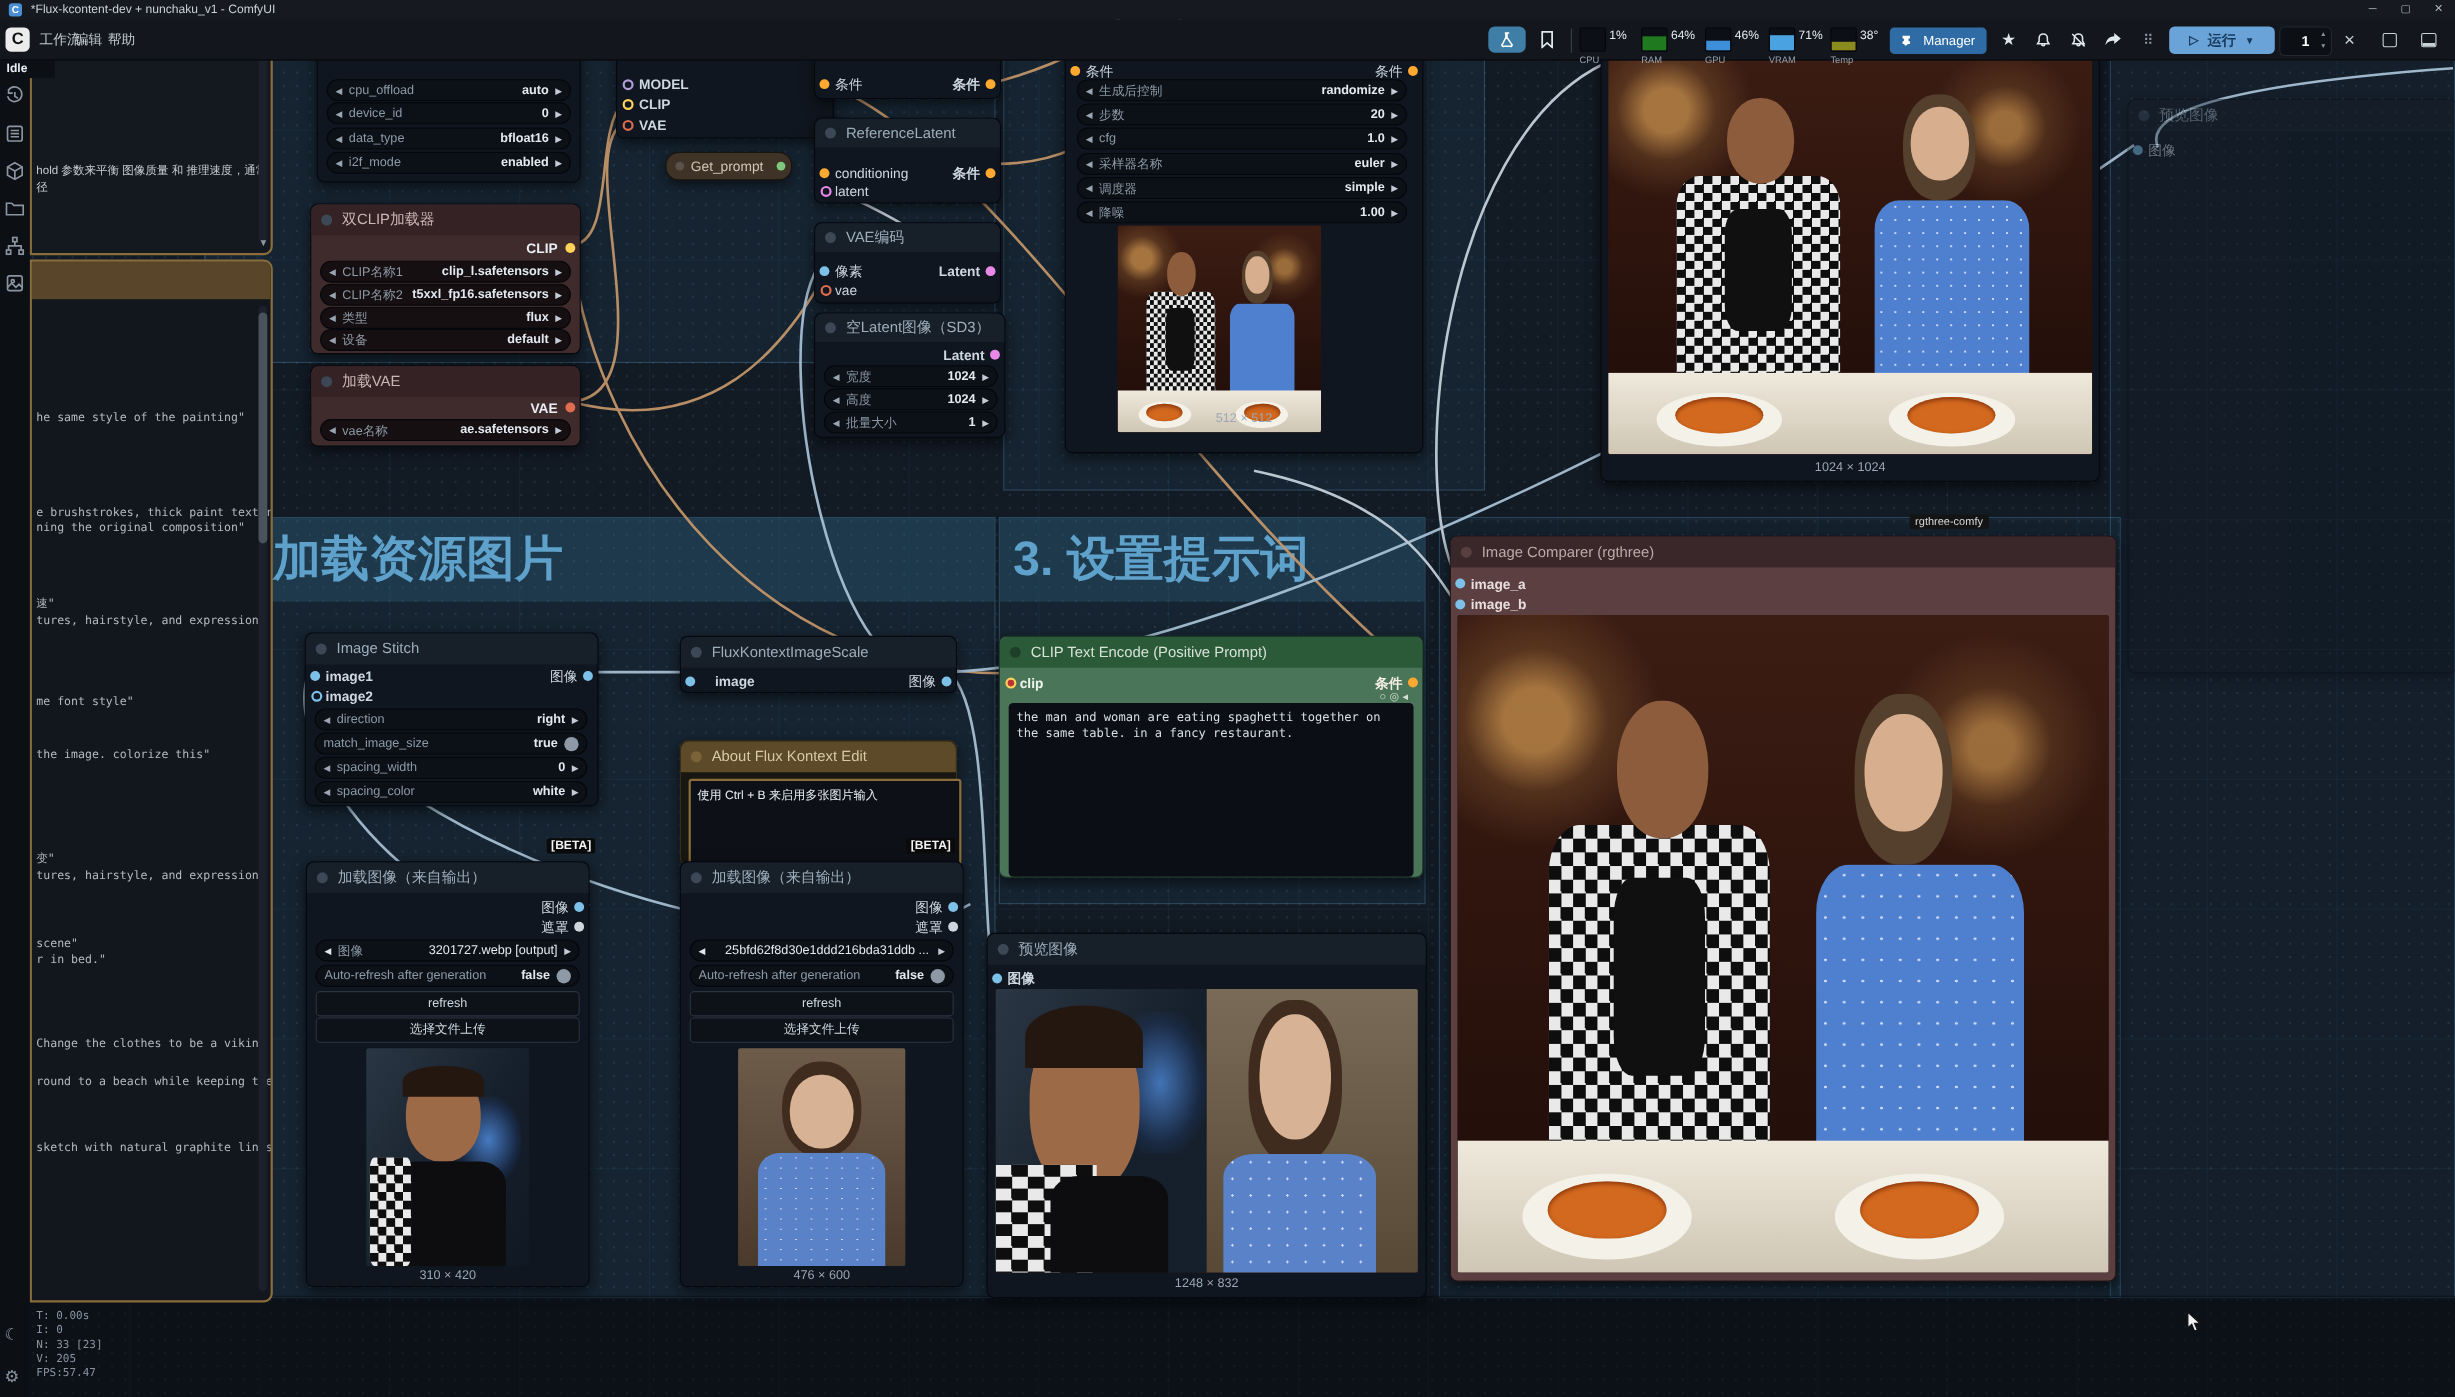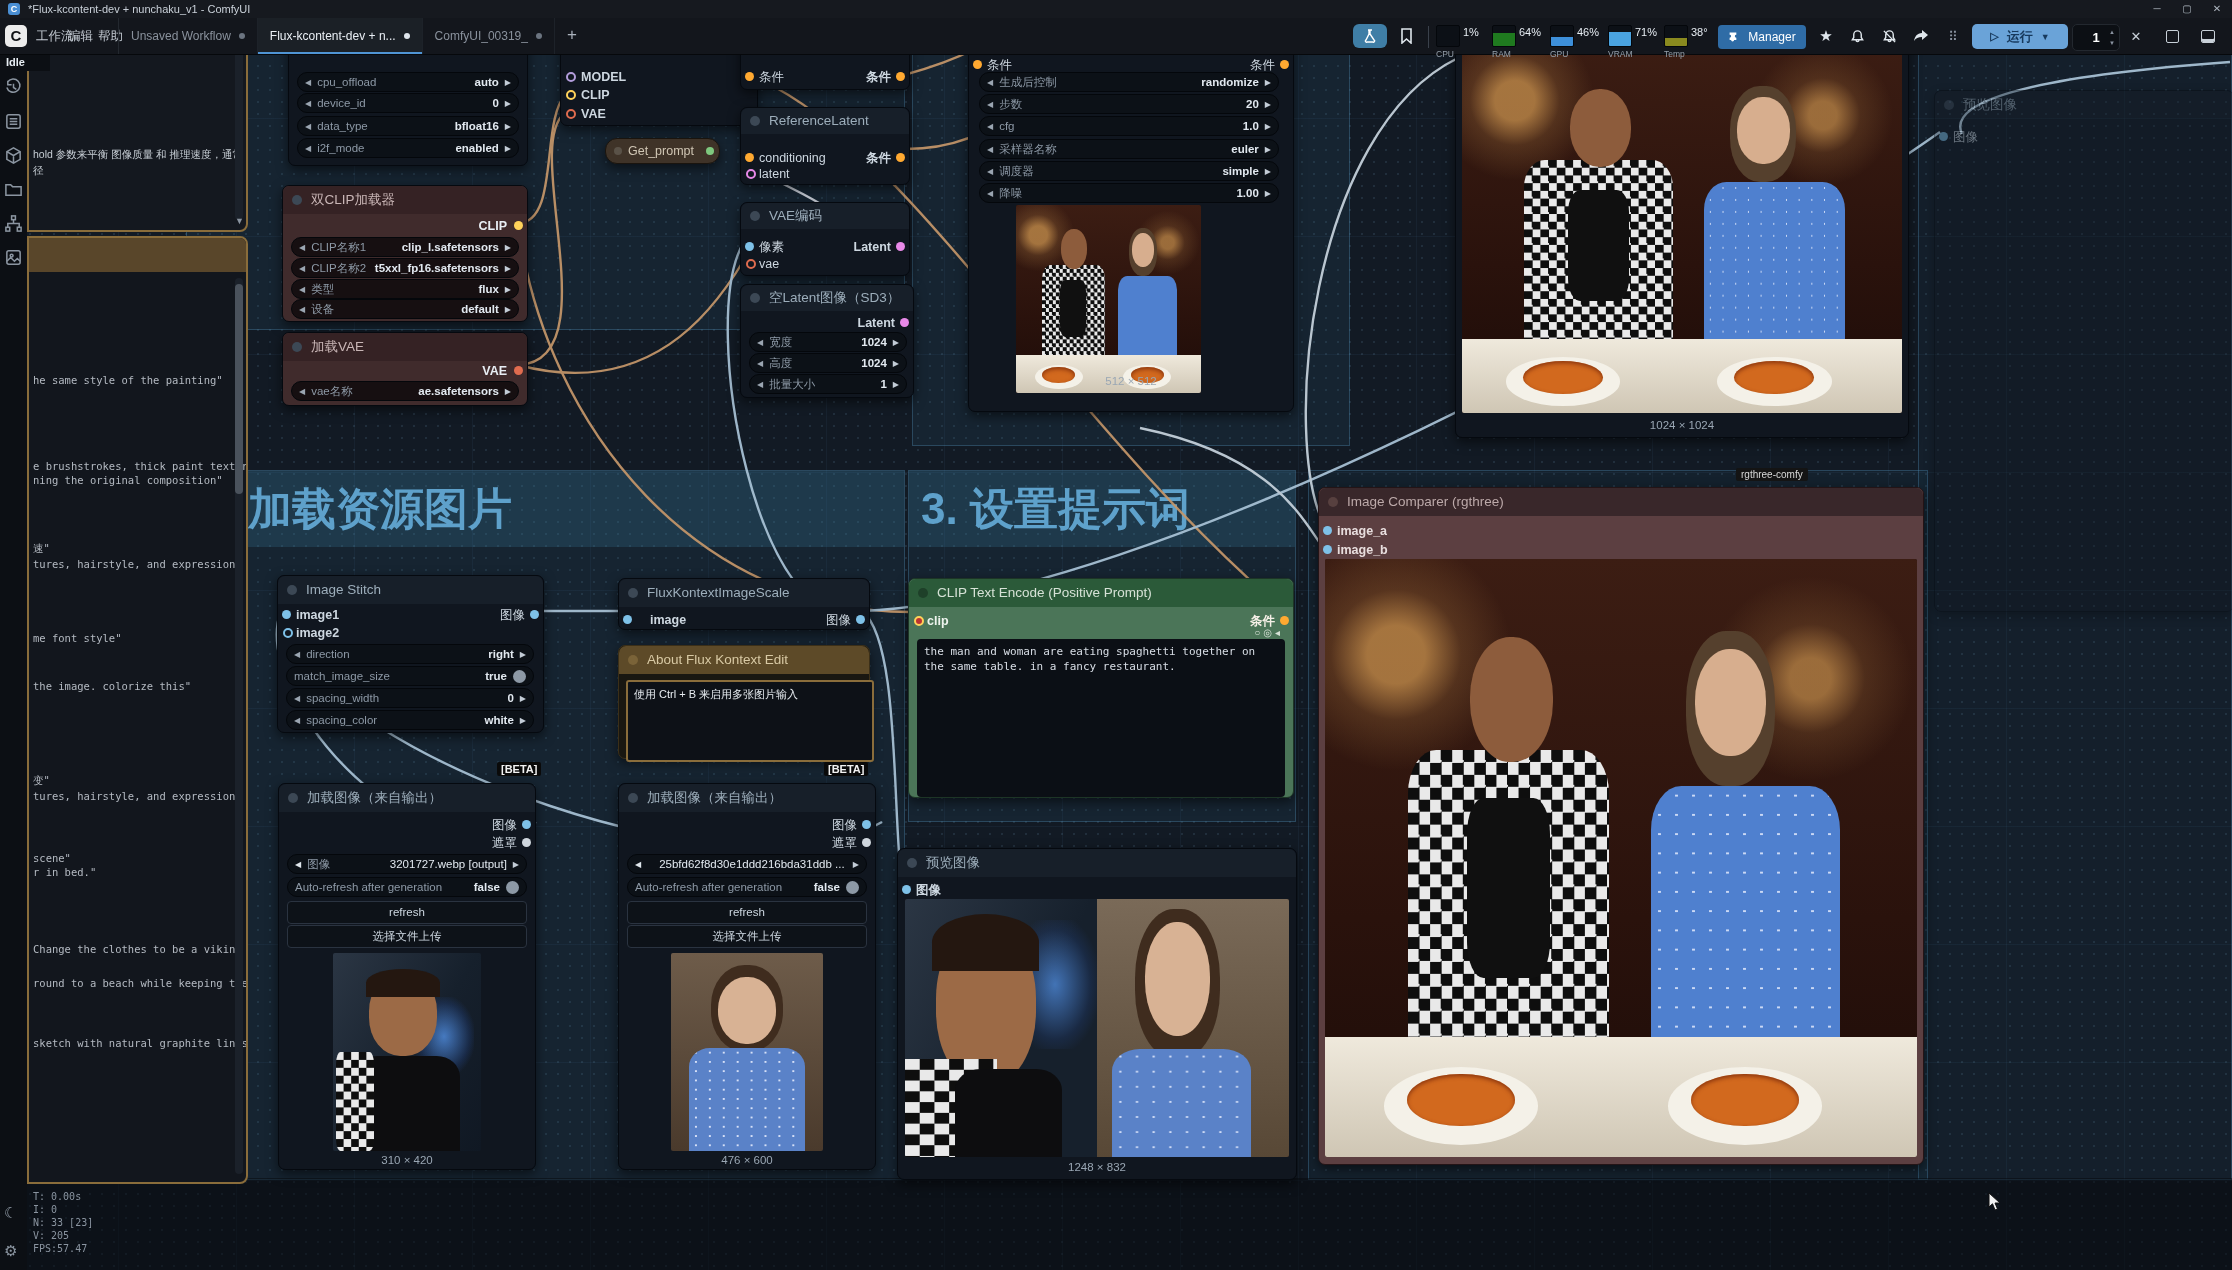--- a/index.html
+++ b/index.html
@@ -72,21 +72,21 @@
     color:#cdd7e0;font-size:11.5px;text-align:center;line-height:21px;}
   .cap{position:absolute;color:#9aa7b4;font-size:11.5px;text-align:center;}
   .mono{font-family:"DejaVu Sans Mono",monospace;}
   
   .maroon{background:#402b2c;}
   .maroon .nh{background:#352224;color:#c9b6b6;}
   .greenN{background:#4b7558;border-color:#1d3526;}
   .greenN .nh{background:#2b5a39;color:#d6e2d6;}
   .comparer{background:#5c3f41;border-color:#241416;}
   .comparer .nh{background:#39272a;color:#bca9a9;}
-  .noteN{background:#15151060;}
+  .noteN{background:#15151060;margin-top:28px;}
   .noteN .nh{background:#5d4a28;color:#d8c9a4;}
   .beta{position:absolute;background:#0a0a0a;color:#f2f2f2;font-size:11px;font-weight:bold;
     padding:1px 4px;z-index:6;border-radius:2px;}
   .badge{position:absolute;background:#141414;color:#d8d8d8;font-size:10px;padding:1px 5px;z-index:6;border-radius:2px;}
   
   .photo{position:absolute;overflow:hidden;background:#241410;border-radius:2px;}
   .pp{position:absolute;}
   .d-bg{left:0;top:0;width:100%;height:100%;background:
      radial-gradient(circle at 12% 16%,rgba(255,190,100,.55) 0 4%,rgba(255,190,100,.15) 9%,transparent 16%),
      radial-gradient(circle at 82% 20%,rgba(255,190,100,.5) 0 3%,rgba(255,190,100,.12) 8%,transparent 15%),
@@ -607,35 +607,20 @@
   <div class="wctl" style="right:30px;">▢</div>
   <div class="wctl" style="right:0;">✕</div>
 </div>
 
 <div id="menubar">
   <div class="logo-box">C</div>
   <div class="menu-item" style="left:30px;">工作流</div>
   <div class="menu-item" style="left:62px;">编辑</div>
   <div class="menu-item" style="left:92px;">帮助</div>
 
-  <div class="tabs">
-    <div class="tab">
-        <span>Unsaved Workflow</span>
-        <span class="tabdot"></span>
-      </div>
-    <div class="tab active">
-        <span>Flux-kcontent-dev + n...</span>
-        <span class="tabdot"></span>
-      </div>
-    <div class="tab">
-        <span>ComfyUI_00319_</span>
-        <span class="tabdot"></span>
-      </div>
-    <div class="newtab">+</div>
-  </div>
 
   <div class="mb-icon" style="left:1353px;width:34px;background:#3f7ea6;border-radius:6px;">
     <svg width="16" height="16" viewBox="0 0 16 16" fill="none" stroke="#fff" stroke-width="1.4">
         <path d="M6 2 h4 M8 2 v4 L12 12 a1 1 0 0 1 -1 2 H5 a1 1 0 0 1 -1 -2 L7 6 V2"></path>
       </svg>
   </div>
   <div class="mb-icon" style="left:1394px;width:24px;">
     <svg width="13" height="16" viewBox="0 0 13 16" fill="none" stroke="#dfe6ec" stroke-width="1.6">
         <path d="M2 1 h9 v14 l-4.5 -4 L2 15 Z"></path>
       </svg>

